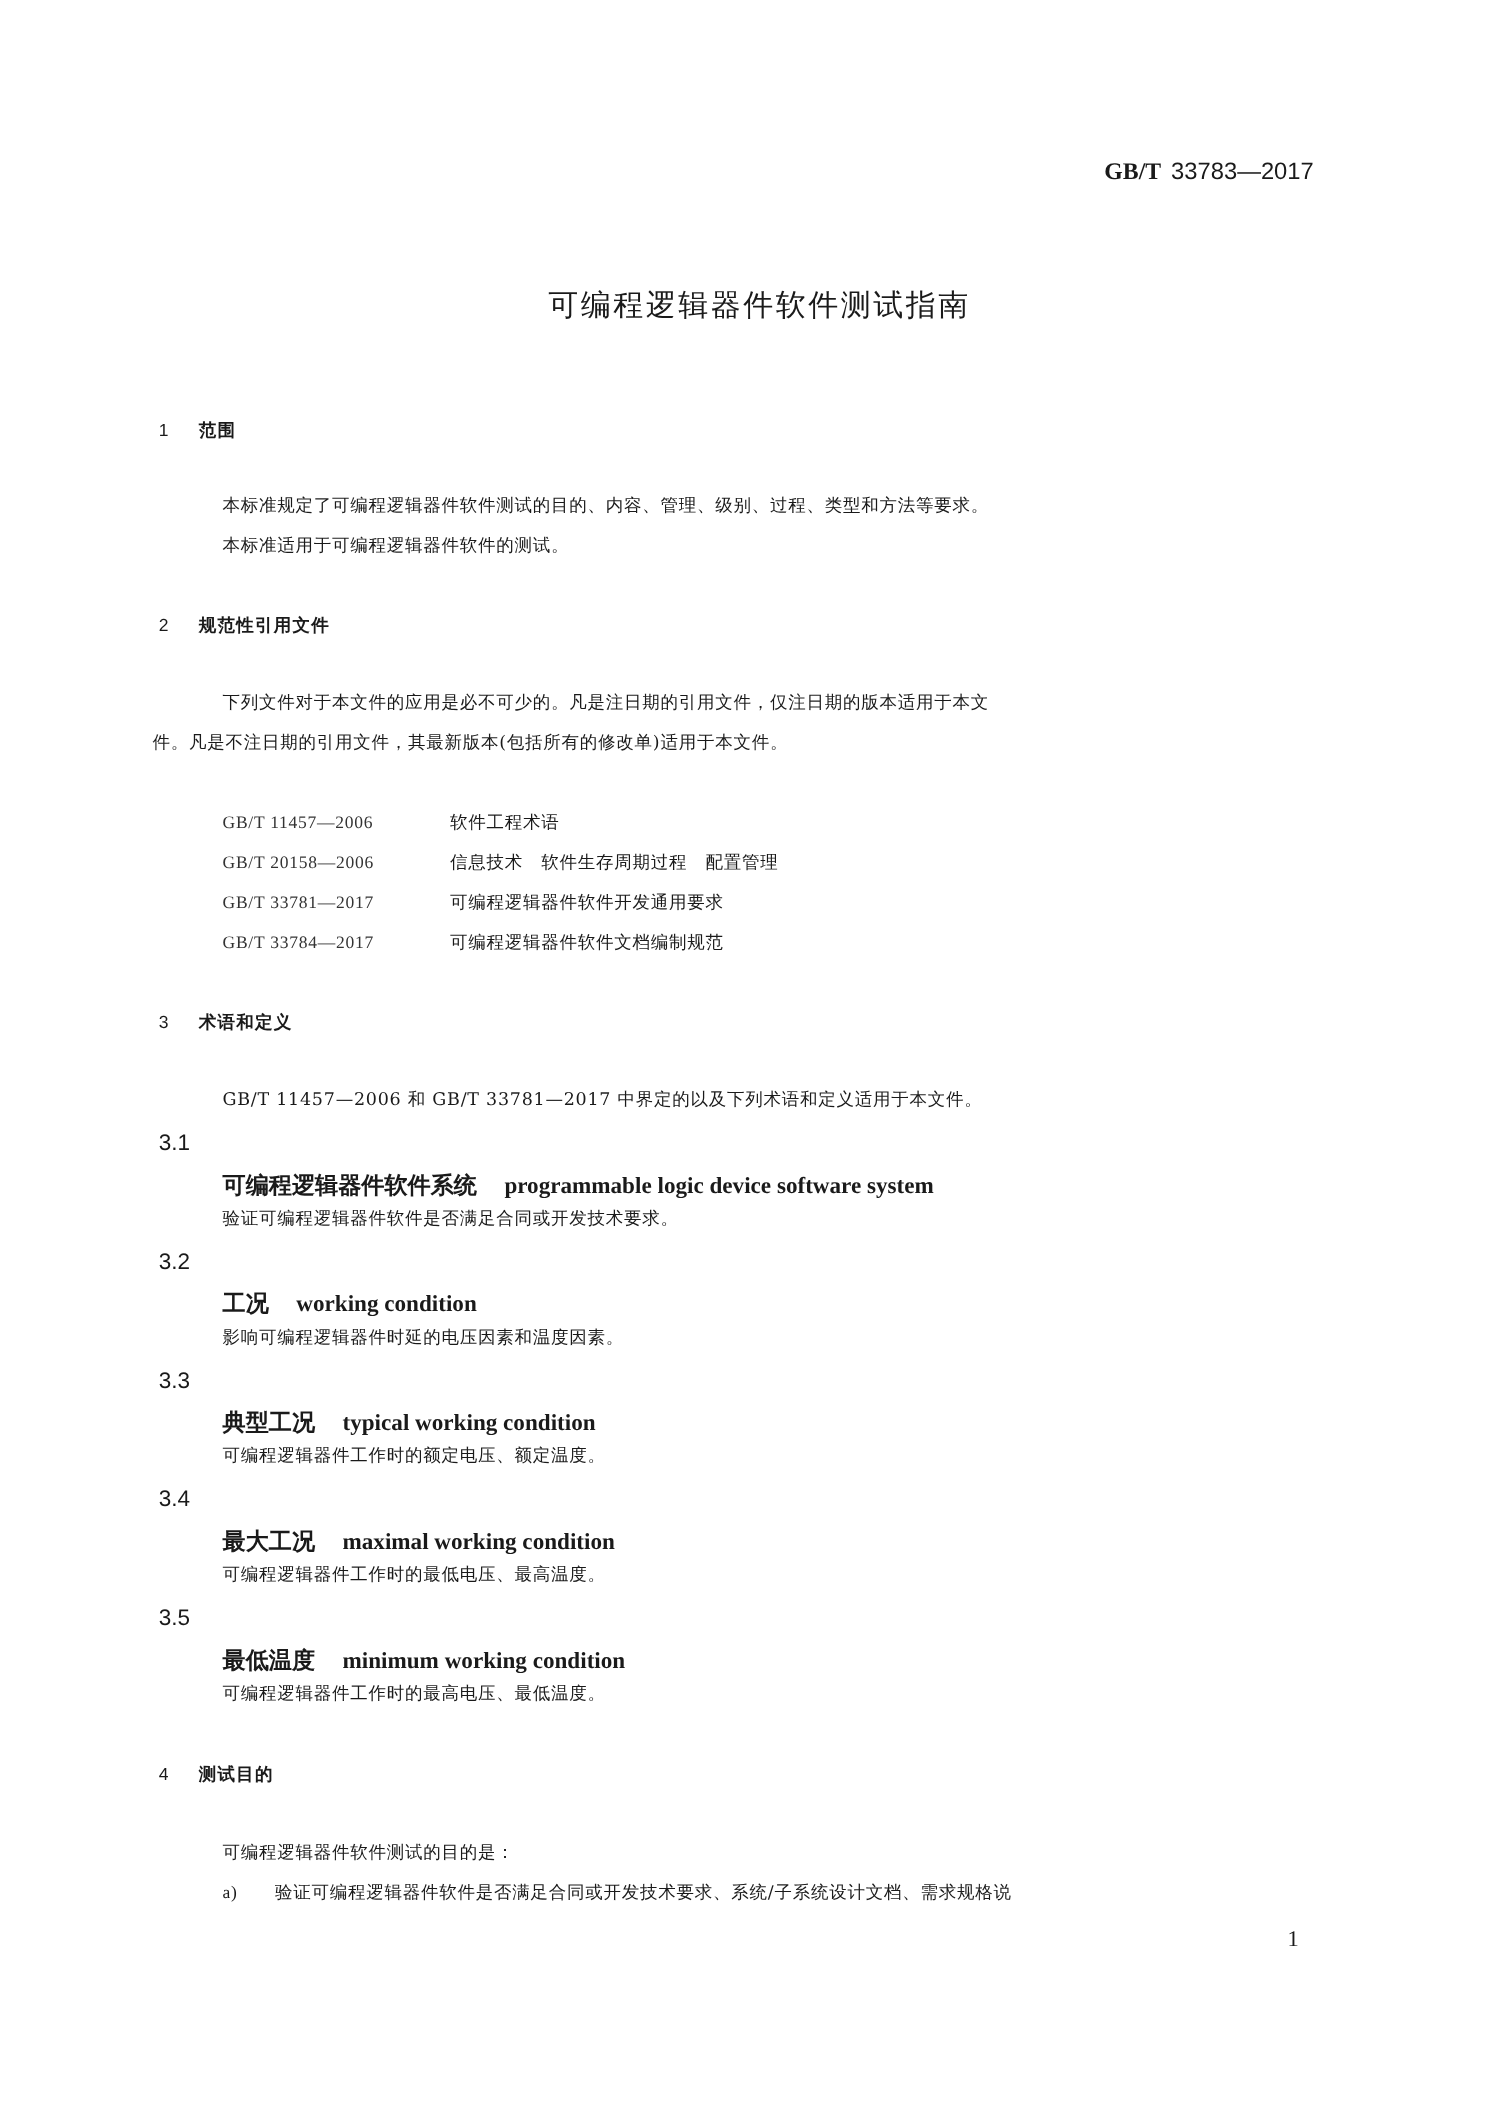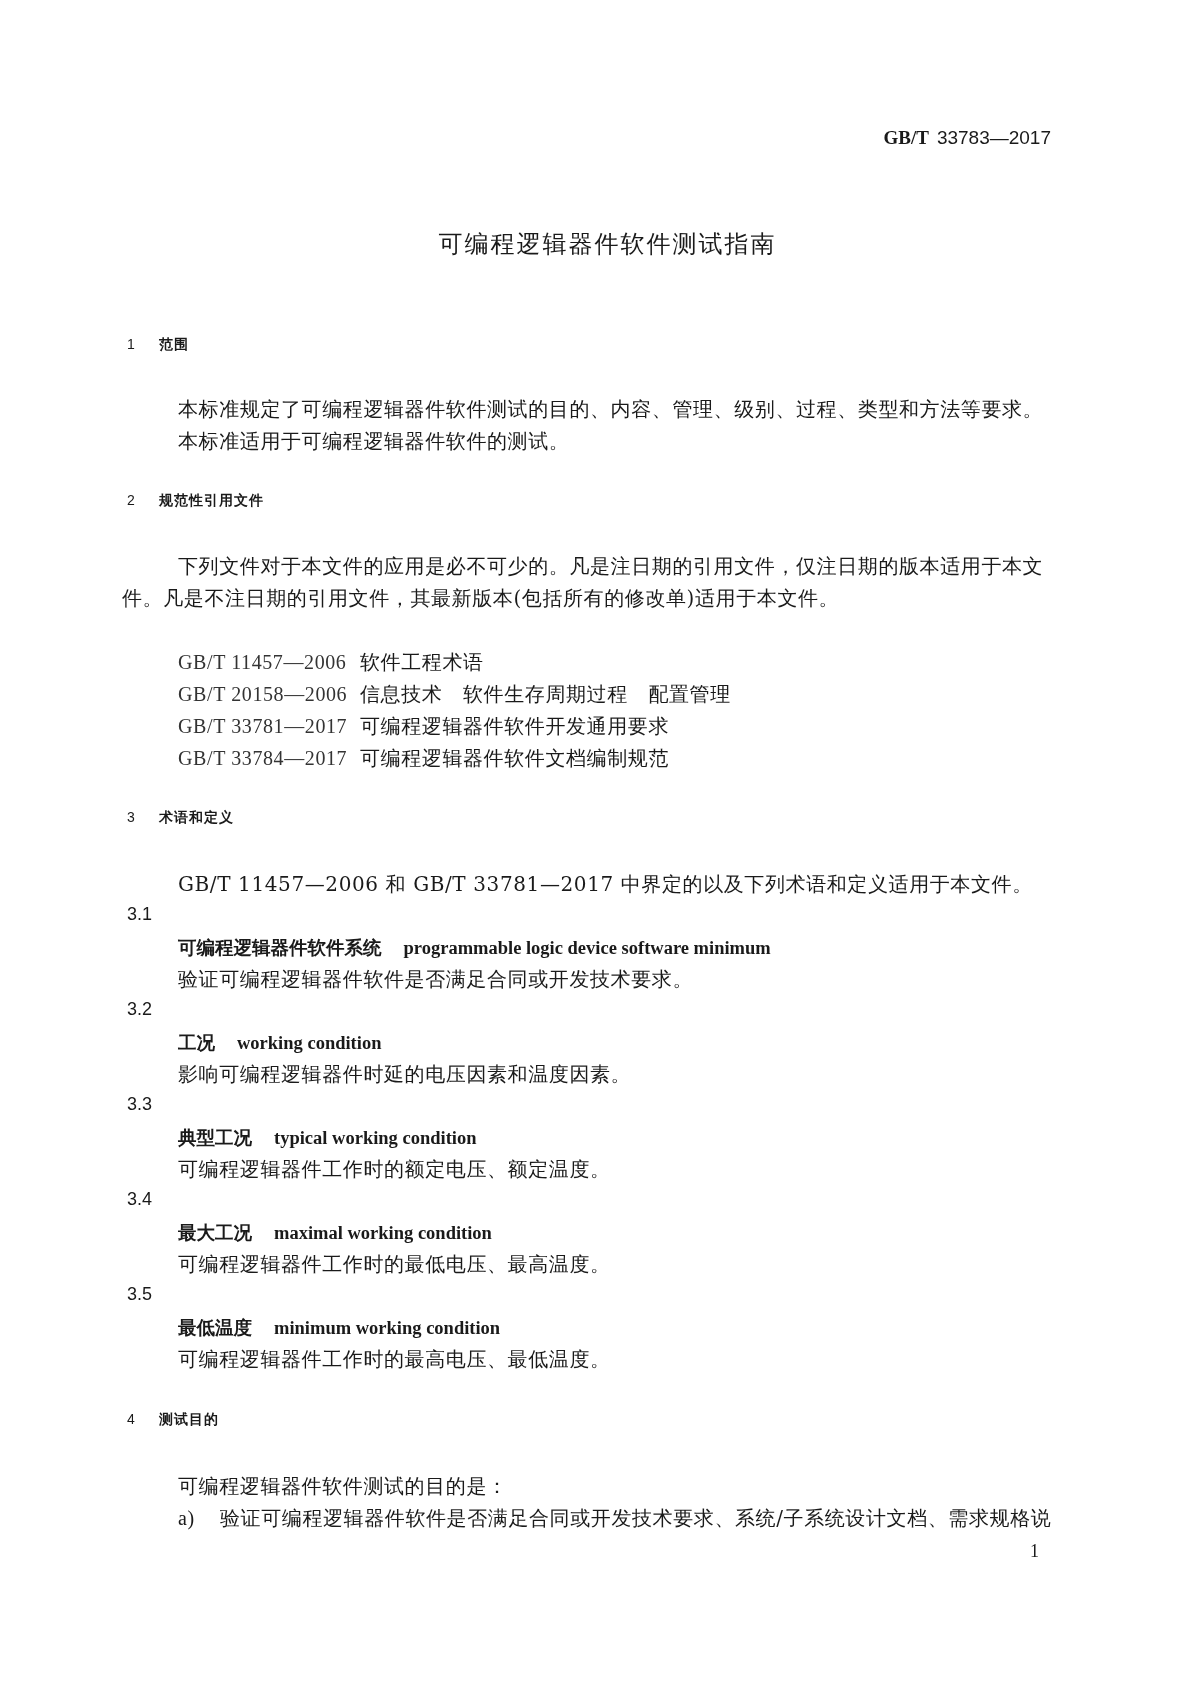--- a/index.html
+++ b/index.html
@@ -7,21 +7,21 @@
          font-family: "DejaVu Serif", "Liberation Serif", serif; }
   .page { position: absolute; left: 0; top: 0; width: 946px; height: 1684px; }
   .abs { position: absolute; white-space: nowrap; }
   .std-code { left: 0; top: 126px; width: 1051px; text-align: right; font-size: 19px; }
   .std-code .gb { font-family: "Liberation Serif", serif; font-weight: bold; }
   .std-code .num { font-family: "Liberation Sans", sans-serif; margin-left: 8px; }
   .title { left: 0; top: 228px; width: 1191px; text-align: center; font-size: 24px;
            font-family: "DejaVu Sans", sans-serif; letter-spacing: 2px; margin-left: 12px; }
   .h1 { font-family: "DejaVu Sans", sans-serif; font-size: 14px; font-weight: bold; letter-spacing: 1px; }
   .h1 .n { display: inline-block; width: 32px; font-weight: normal; font-family: "Liberation Sans", sans-serif; }
-  .p { font-size: 20px; letter-spacing: 0.6px; }
+  .p { font-size: 14px; letter-spacing: 0.6px; }
   .mono-num { font-family: "Liberation Serif", serif; }
   .termnum { font-family: "Liberation Sans", sans-serif; font-size: 18px; }
   .term { font-size: 18.5px; font-weight: bold; font-family: "DejaVu Sans", sans-serif; }
   .term .en { font-family: "Liberation Serif", serif; font-weight: bold; margin-left: 22px; font-size: 18.5px; }
   .ref .code { display: inline-block; font-family: "Liberation Serif", serif; color: #333; }
   .pgnum { font-family: "Liberation Serif", serif; font-size: 18px; }
 </style>
 </head>
 <body>
 
@@ -58,21 +58,21 @@
     <span class="code" style="width:182px;">GB/T 33784—2017</span><span>可编程逻辑器件软件文档编制规范</span>
   </div>
 
   <div class="abs h1" style="left:127px; top:809px;">
     <span class="n">3</span><span>术语和定义</span>
   </div>
   <div class="abs p" style="left:178px; top:871px;">GB/T 11457—2006 和 GB/T 33781—2017 中界定的以及下列术语和定义适用于本文件。</div>
 
   <div class="abs termnum" style="left:127px; top:904px;">3.1</div>
   <div class="abs term" style="left:178px; top:935px;">
-    <span>可编程逻辑器件软件系统</span><span class="en">programmable logic device software minimum</span>
+    <span>可编程逻辑器件软件系统</span><span class="en">programmable logic device software system</span>
   </div>
   <div class="abs p" style="left:178px; top:966px;">验证可编程逻辑器件软件是否满足合同或开发技术要求。</div>
 
   <div class="abs termnum" style="left:127px; top:999px;">3.2</div>
   <div class="abs term" style="left:178px; top:1030px;">
     <span>工况</span><span class="en">working condition</span>
   </div>
   <div class="abs p" style="left:178px; top:1061px;">影响可编程逻辑器件时延的电压因素和温度因素。</div>
 
   <div class="abs termnum" style="left:127px; top:1094px;">3.3</div>

